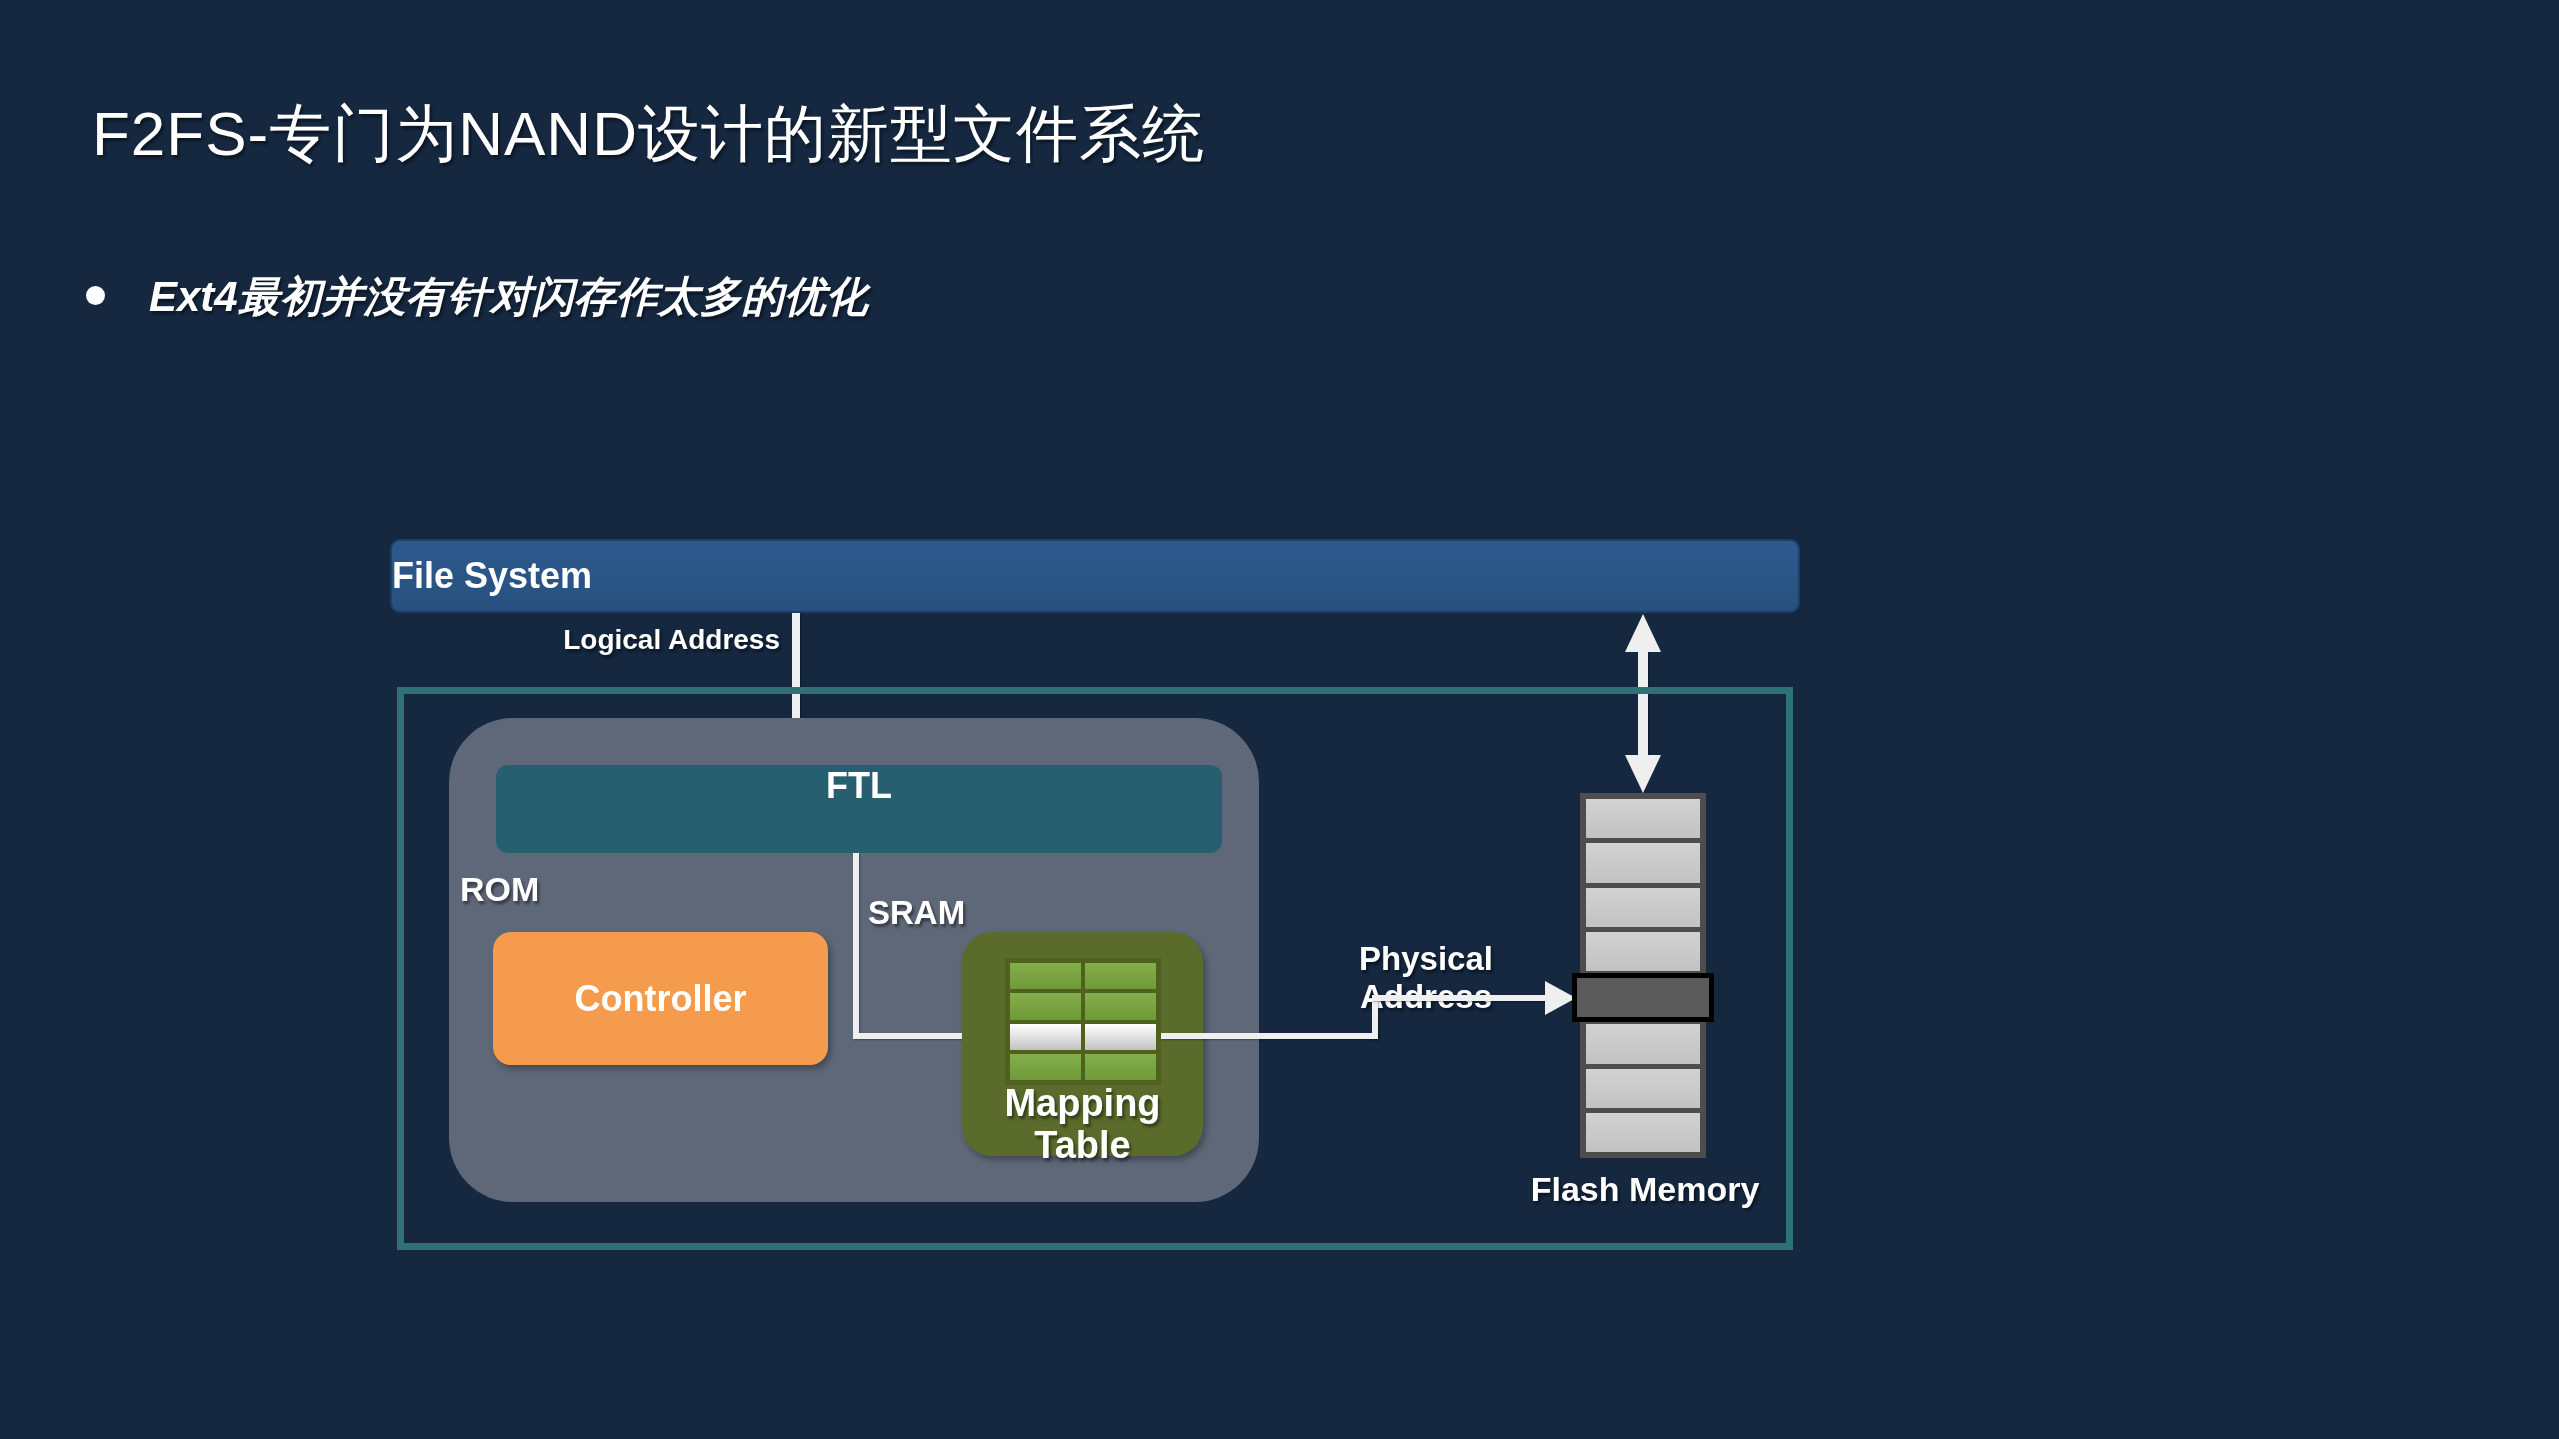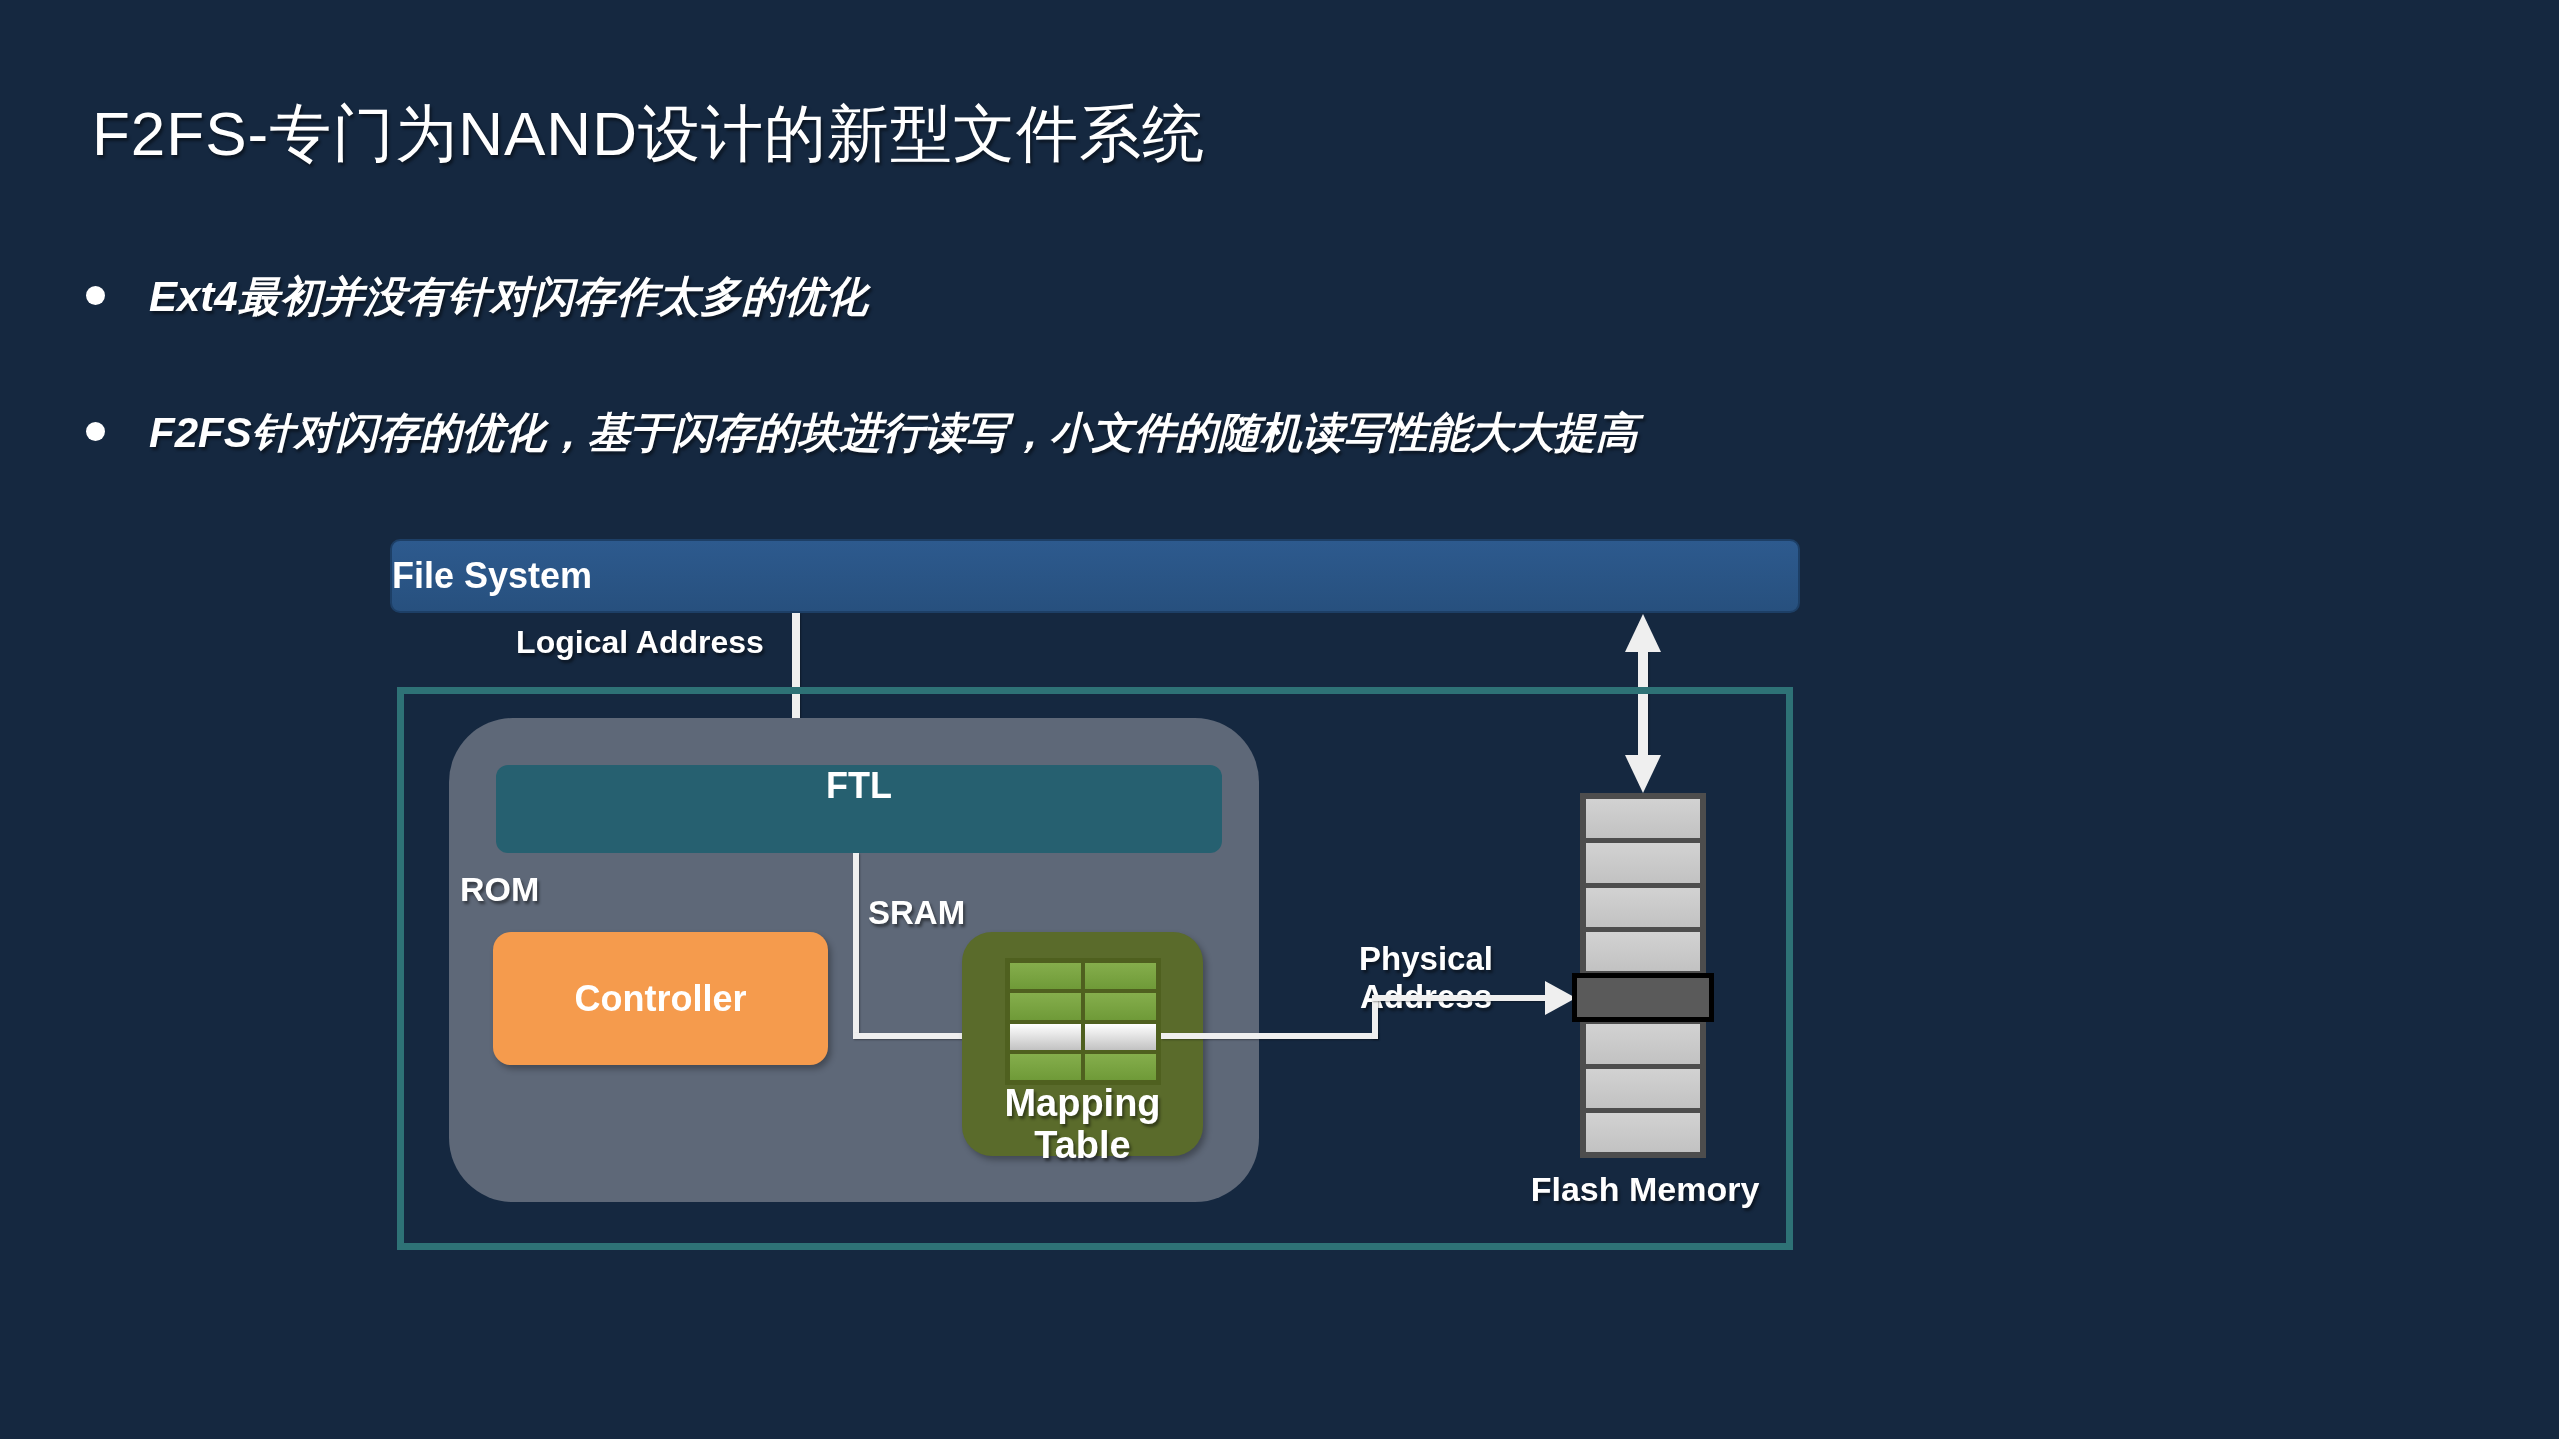--- a/index.html
+++ b/index.html
@@ -29,22 +29,22 @@
   .bullet-text{font-size:42px;font-weight:bold;line-height:1.2;font-style:italic;}
 
   
   .fs-bar{
     left:390px;top:539px;width:1410px;height:74px;
     background:linear-gradient(180deg,#2d5a8e 0%,#27507e 100%);
     border:2px solid #1d3f66;border-radius:10px;box-sizing:border-box;
     display:flex;align-items:center;
     font-size:36px;font-weight:bold;
   }
-  .logical-label{left:500px;top:624px;width:280px;text-align:center;
-    font-size:32px;font-weight:bold;}
+  .logical-label{left:500px;top:624px;width:280px;text-align:right;
+    font-size:28px;font-weight:bold;}
   .physical-label{left:1295px;top:940px;width:262px;text-align:center;
     font-size:33px;font-weight:bold;}
 
   
   .nand-box{
     left:397px;top:687px;width:1396px;height:563px;
     border:7px solid #2e7276;box-sizing:border-box;
   }
   
   .gray-box{
@@ -134,24 +134,20 @@
 <body>
 
 <div id="canvas">
 
   <div class="abs title txtshadow">F2FS-专门为NAND设计的新型文件系统</div>
 
   <div class="abs bullet-row b1">
     <span class="bullet-dot"></span>
     <span class="bullet-text txtshadow">Ext4最初并没有针对闪存作太多的优化</span>
   </div>
-  <div class="abs bullet-row b2">
-    <span class="bullet-dot"></span>
-    <span class="bullet-text txtshadow">F2FS针对闪存的优化，基于闪存的块进行读写，小文件的随机读写性能大大提高</span>
-  </div>
 
   <div class="abs fs-bar">
     <span>File System</span>
   </div>
 
   <div class="abs logical-label txtshadow">Logical Address</div>
   <div class="abs line la-shaft"></div>
   <div class="abs tri la-head"></div>
 
   <div class="abs line da-shaft"></div>

